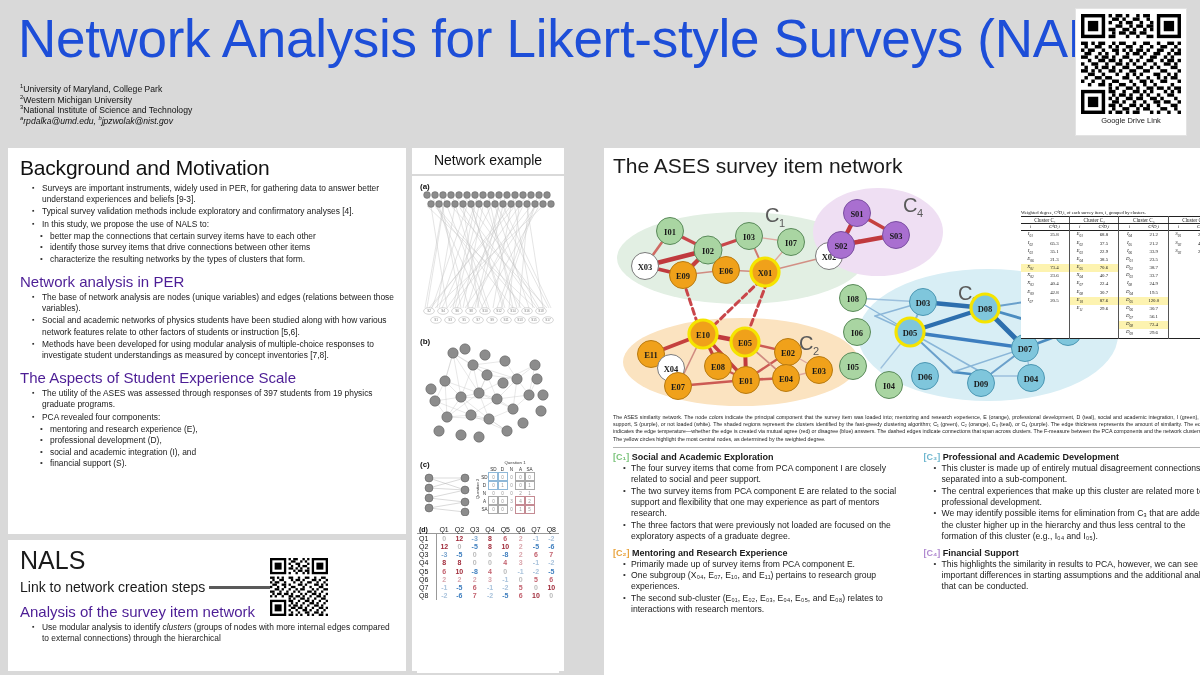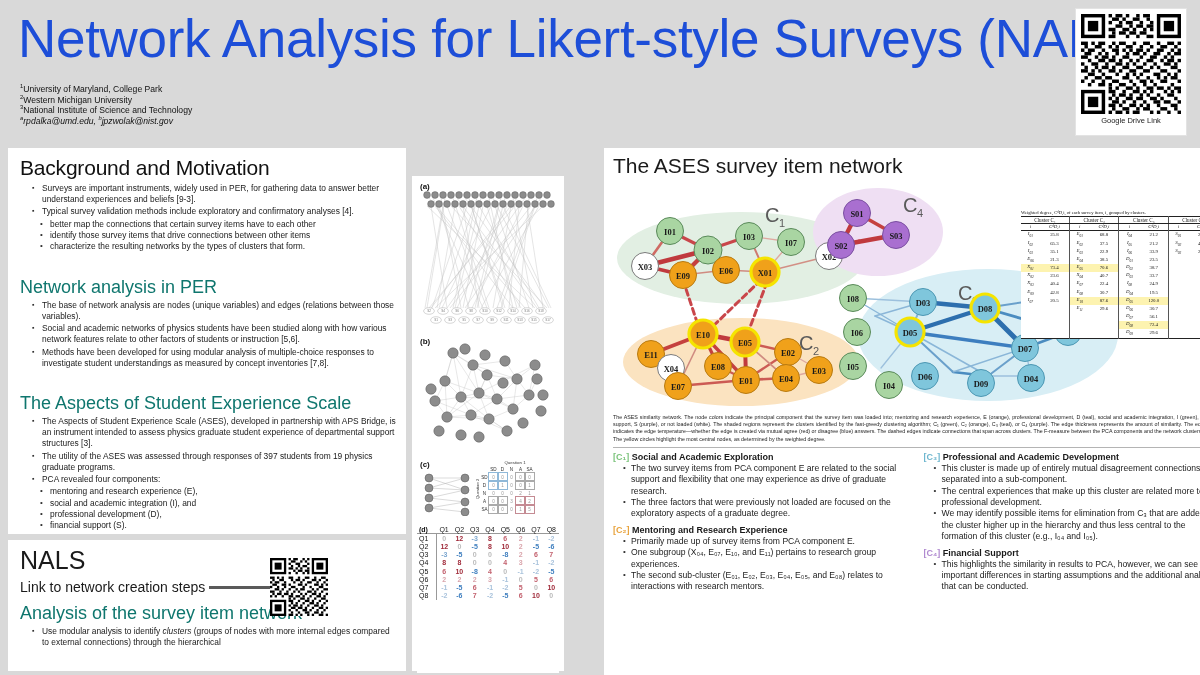--- a/index.html
+++ b/index.html
@@ -36,21 +36,21 @@
   .col-left-top { left:8px; top:148px; width:398px; height:386px; }
   .col-left-bot { left:8px; top:540px; width:398px; height:131px; }
   .col-mid-head { left:412px; top:148px; width:152px; height:26px; }
 
   
   .col-right { left:568px; top:148px; width:624px; height:648px;margin-left:36px; }
 
   h2.sec {
     font-size:21px; font-weight:400; margin:0 0 3px 0; color:#111; letter-spacing:-0.2px;
   }
-  h3.sub { font-size:18px; font-weight:400; margin:24px 0 2px 0; color:#0f766e; }
+  h3.sub { font-size:15px; font-weight:400; margin:8px 0 2px 0; color:#4c1d95; }
   ul.b { margin:0 0 0 0; padding-left:14px; list-style:none; }
   ul.b > li {
     font-size:8.4px; line-height:11.2px; margin-bottom:1px; position:relative; padding-left:8px;
   }
   ul.b > li:before {
     content:"\25AA"; position:absolute; left:-2px; top:-1px; font-size:7px; color:#333;
   }
   ul.b2 { margin:0; padding-left:20px; list-style:none; }
   ul.b2 > li { font-size:8.4px; line-height:11.4px; position:relative; padding-left:10px; }
   ul.b2 > li:before { content:"\2022"; position:absolute; left:0; top:-1px; font-size:8px; color:#333; }
@@ -362,44 +362,44 @@
       <div class="qr-cap">Google Drive Link</div>
     </div>
   </div>
 
   <div class="panel col-left-top">
     <div class="left-inner">
       <h2 class="sec">Background and Motivation</h2>
       <ul class="b">
         <li>Surveys are important instruments, widely used in PER, for gathering data to answer better understand experiences and beliefs [9-3].</li>
         <li>Typical survey validation methods include exploratory and confirmatory analyses [4].</li>
+        <li>In this study, we propose the use of NALS to:</li>
       </ul>
       <ul class="b2">
         <li>better map the connections that certain survey items have to each other</li>
         <li>identify those survey items that drive connections between other items</li>
         <li>characterize the resulting networks by the types of clusters that form.</li>
       </ul>
 
       <h3 class="sub">Network analysis in PER</h3>
       <ul class="b">
         <li>The base of network analysis are nodes (unique variables) and edges (relations between those variables).</li>
         <li>Social and academic networks of physics students have been studied along with how various network features relate to other factors of students or instruction [5,6].</li>
         <li>Methods have been developed for using modular analysis of multiple-choice responses to investigate student understandings as measured by concept inventories [7,8].</li>
       </ul>
 
       <h3 class="sub">The Aspects of Student Experience Scale</h3>
       <ul class="b">
-        <li>The Aspects of Student Experience Scale (ASES), developed in partnership with APS Bridge, is an instrument intended to assess physics graduate student experience of departmental support structures [3].</li>
         <li>The utility of the ASES was assessed through responses of 397 students from 19 physics graduate programs.</li>
         <li>PCA revealed four components:</li>
       </ul>
       <ul class="b2">
         <li>mentoring and research experience (E),</li>
+        <li>professional development (D),</li>
         <li>social and academic integration (I), and</li>
-        <li>professional development (D),</li>
         <li>financial support (S).</li>
       </ul>
     </div>
   </div>
 
   <div class="panel col-left-bot">
     <div class="nals-inner">
       <div class="nals-title">NALS</div>
       <div class="link-row">
         <span>Link to network creation steps</span>
@@ -569,20 +569,23 @@
           </g>
         </svg>
       </div>
       <h3 class="sub" style="margin-top:2px">Analysis of the survey item network</h3>
       <ul class="b">
         <li>Use modular analysis to identify <i>clusters</i> (groups of nodes with more internal edges compared to external connections) through the hierarchical</li>
       </ul>
     </div>
   </div>
 
+  <div class="panel col-mid-head">
+    <div class="mid-title">Network example</div>
+  </div>
 
   <div class="mid-body">
 
     <div class="fig-box" style="height:152px;">
       <span class="fig-lab">(a)</span>
       <svg width="142" height="152" viewBox="0 0 142 152">
         <rect width="142" height="152" fill="#fff"></rect>
         <g stroke="#b9b9b9" stroke-width="0.45" opacity="0.85">
           <path d="M10 26 L118 128 M14 26 L30 128 M18 26 L96 128 M22 26 L52 128 M26 26 L8 128 M30 26 L70 128 M34 26 L130 128 M38 26 L20 128 M42 26 L104 128 M46 26 L62 128"></path>
           <path d="M50 26 L15 128 M54 26 L88 128 M58 26 L36 128 M62 26 L122 128 M66 26 L46 128 M70 26 L100 128 M74 26 L25 128 M78 26 L112 128 M82 26 L58 128 M86 26 L134 128"></path>
@@ -1251,21 +1254,22 @@
       <div class="caption">The ASES similarity network. The node colors indicate the principal component that the survey item was loaded into; mentoring and research experience, E (orange), professional development, D (teal), social and academic integration, I (green), financial support, S (purple), or not loaded (white). The shaded regions represent the clusters identified by the fast-greedy clustering algorithm; C₁ (green), C₂ (orange), C₃ (teal), or C₄ (purple). The edge thickness represents the amount of similarity. The edge color indicates the edge temperature—whether the edge is created via mutual agree (red) or disagree (blue) answers. The dashed edges indicate connections that span across clusters. The F-measure between the PCA components and the network clusters is 0.75. The yellow circles highlight the most central nodes, as determined by the weighted degree.</div>
       <div class="rule"></div>
 
       <div class="two-col">
         <div>
           <div class="chead">
             <span class="ctag c1tag">[C₁]</span>
             <span>Social and Academic Exploration</span>
           </div>
           <ul class="cl">
-            <li>The two survey items from PCA component E are related to the social support and flexibility that one may experience as drive of graduate research.</li>
+            <li>The four survey items that come from PCA component I are closely related to social and peer support.</li>
+            <li>The two survey items from PCA component E are related to the social support and flexibility that one may experience as part of mentors research.</li>
             <li>The three factors that were previously not loaded are focused on the exploratory aspects of a graduate degree.</li>
           </ul>
           <div class="chead">
             <span class="ctag c2tag">[C₂]</span>
             <span>Mentoring and Research Experience</span>
           </div>
           <ul class="cl">
             <li>Primarily made up of survey items from PCA component E.</li>
             <li>One subgroup (X₀₄, E₀₇, E₁₀, and E₁₁) pertains to research group experiences.</li>
             <li>The second sub-cluster (E₀₁, E₀₂, E₀₃, E₀₄, E₀₅, and E₀₈) relates to interactions with research mentors.</li>

